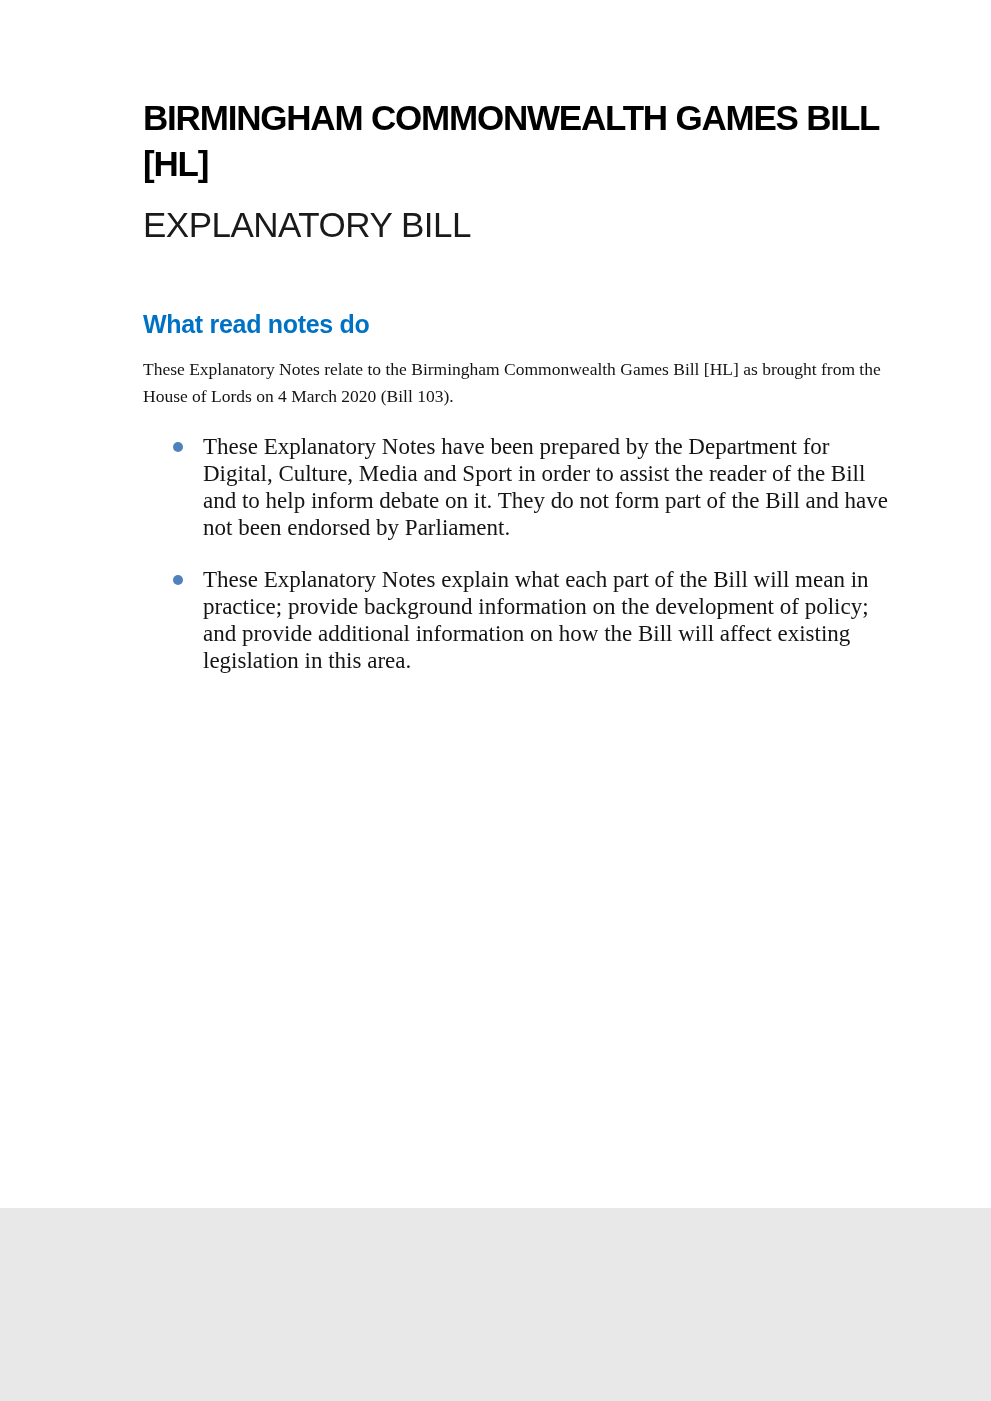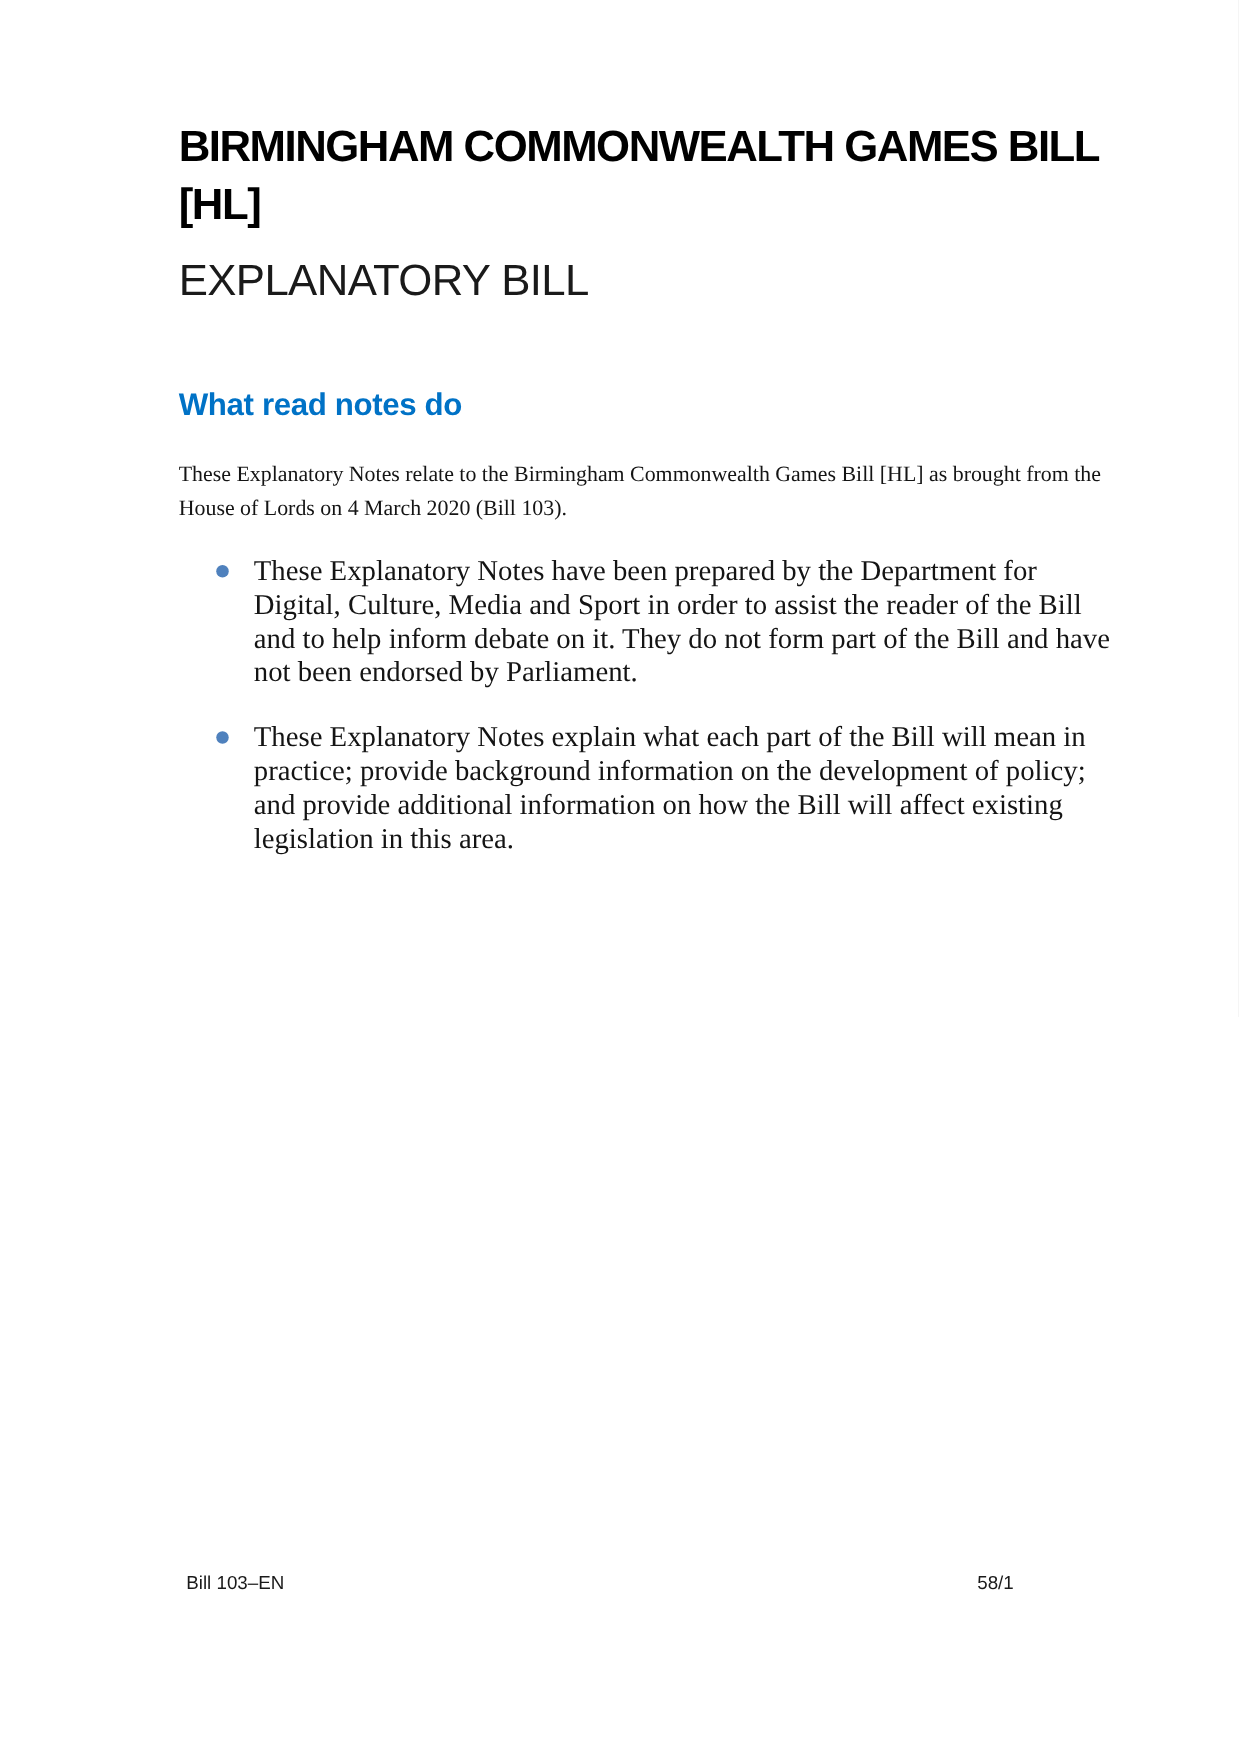--- a/index.html
+++ b/index.html
@@ -1,20 +1,20 @@
 <!DOCTYPE html>
 <html style="--page-bg: #ffffff; --text: #1a1a1a; --heading-blue: #0072c6; --bullet-blue: #4f81bd;"><head>
 <meta charset="utf-8">
 <style>
   * { margin: 0; padding: 0; box-sizing: border-box; }
   html, body { background: #e8e8e8; }
   .page {
     position: relative;
     width: 991px;
-    height: 1401px;
+    height: 1208px;
     margin: 0 auto;
     background: var(--page-bg, #ffffff);
     overflow: hidden;
     font-family: "Liberation Sans", sans-serif;
     color: var(--text, #1a1a1a);
     padding-left: 28px;
   }
   .content {
     position: absolute;
     left: 143px;
@@ -43,21 +43,21 @@
   .section-heading {
     margin-top: 62px;
     font-family: "Liberation Sans", sans-serif;
     font-weight: bold;
     font-size: 25px;
     line-height: 30px;
     letter-spacing: -0.3px;
     color: var(--heading-blue, #0072c6);
   }
   .intro-para {
-    margin-top: 27px;
+    margin-top: 17px;
     width: 745px;
     font-family: "Liberation Serif", serif;
     font-size: 17.5px;
     line-height: 27px;
     color: #141414;
   }
   .bullet-list {
     margin-top: 23px;
     list-style: none;
   }

